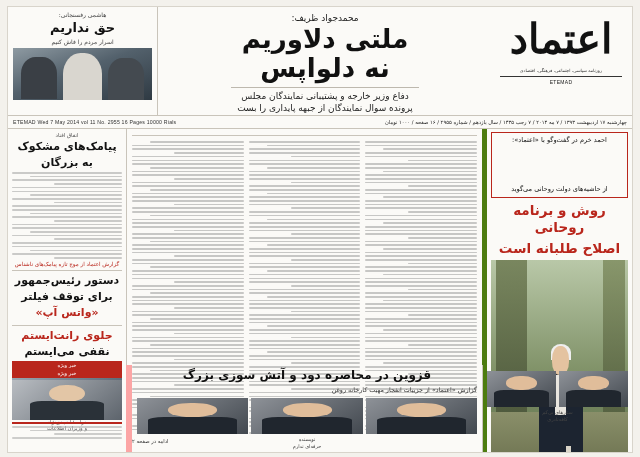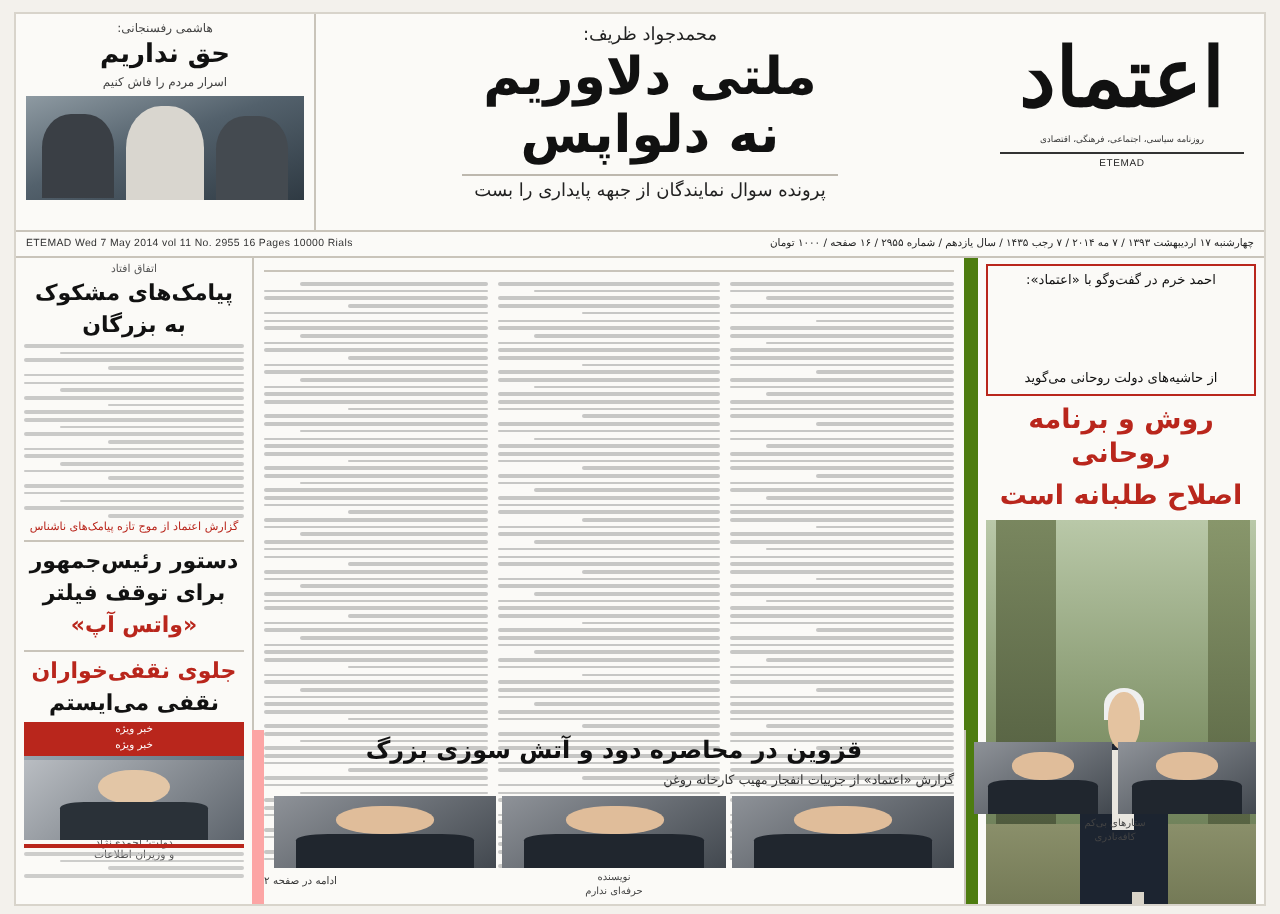--- a/index.html
+++ b/index.html
@@ -115,21 +115,21 @@
     padding:0 5px;box-sizing:border-box;
   }
   .dateline .fa{flex:1;text-align:right;direction:rtl;}
   .dateline .en{font-family:"Liberation Sans", sans-serif;direction:ltr;text-align:left;letter-spacing:.2px;color:#333;}
 
   
   .body{
     display:flex;direction:rtl;height:325px;
   }
   .col-right{
-    width:150px;border-left:7px solid #4d7c0f;
+    width:150px;border-left:5px solid #4d7c0f;
     box-sizing:border-box;padding:3px 4px;direction:rtl;
   }
   .col-mid{
     flex:1;box-sizing:border-box;padding:3px 5px;direction:rtl;
     border-left:1px solid #c9c4ba;
   }
   .col-left{
     width:118px;box-sizing:border-box;padding:3px 4px;direction:rtl;
   }
 
@@ -216,20 +216,21 @@
         <div class="logo-sub">روزنامه سیاسی، اجتماعی، فرهنگی، اقتصادی</div>
         <div class="logo-rule"></div>
         <div class="logo-en">ETEMAD</div>
       </div>
 
       <div class="mid-head">
         <div class="kicker">محمدجواد ظریف:</div>
         <div class="main-head">ملتی دلاوریم</div>
         <div class="main-head">نه دلواپس</div>
         <div class="head-rule"></div>
+        <div class="kicker">دفاع وزیر خارجه و پشتیبانی نمایندگان مجلس</div>
         <div class="kicker">پرونده سوال نمایندگان از جبهه پایداری را بست</div>
       </div>
 
       <div class="right-head">
         <div class="rh-label">هاشمی رفسنجانی:</div>
         <div class="rh-title">حق نداریم</div>
         <div class="rh-sub">اسرار مردم را فاش کنیم</div>
         <div class="rh-photo">
           <div class="p1"></div>
             <div class="p2"></div>
@@ -555,21 +556,21 @@
           <div class="lbl-red">گزارش اعتماد از موج تازه پیامک‌های ناشناس</div>
         </div>
 
         <div class="lbox">
           <div class="l-head">دستور رئیس‌جمهور</div>
           <div class="l-head">برای توقف فیلتر</div>
           <div class="l-head red">«واتس آپ»</div>
         </div>
 
         <div>
-          <div class="l-head red">جلوی نقفی‌خواران</div>
+          <div class="l-head red">جلوی رانت‌ایستم</div>
           <div class="l-head">نقفی می‌ایستم</div>
           <div class="l-band">
             <span>خبر ویژه</span>
           </div>
           <div class="l-photo">
             <div class="f a"></div>
               <div class="f b"></div>
               <div class="f c"></div>
           </div>
           <div class="lbl-small">دولت؛ احمدی‌نژاد</div>

